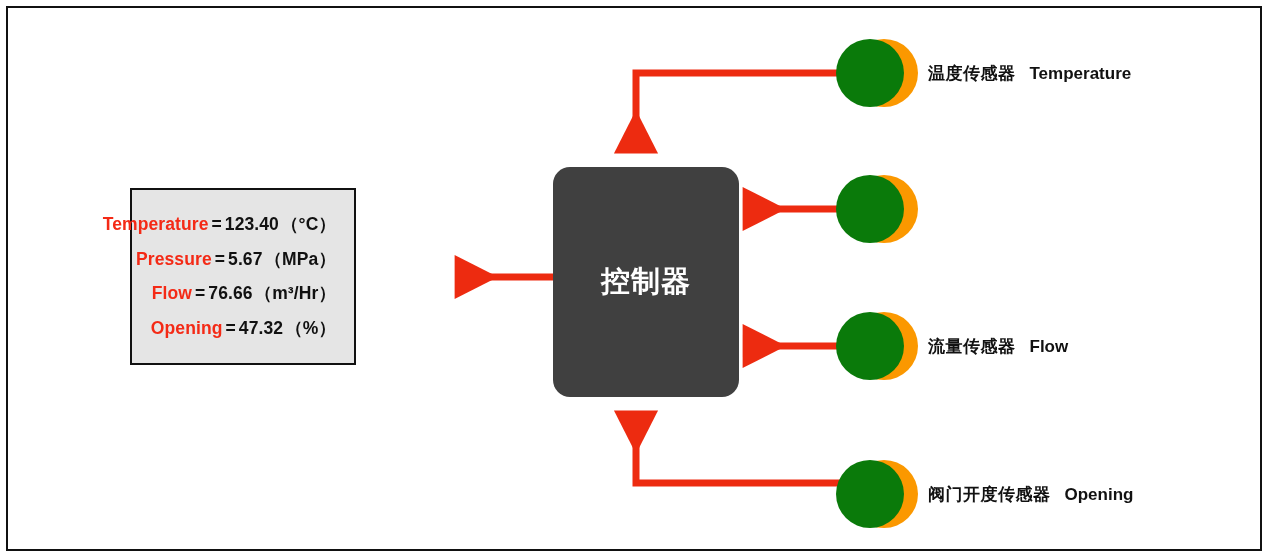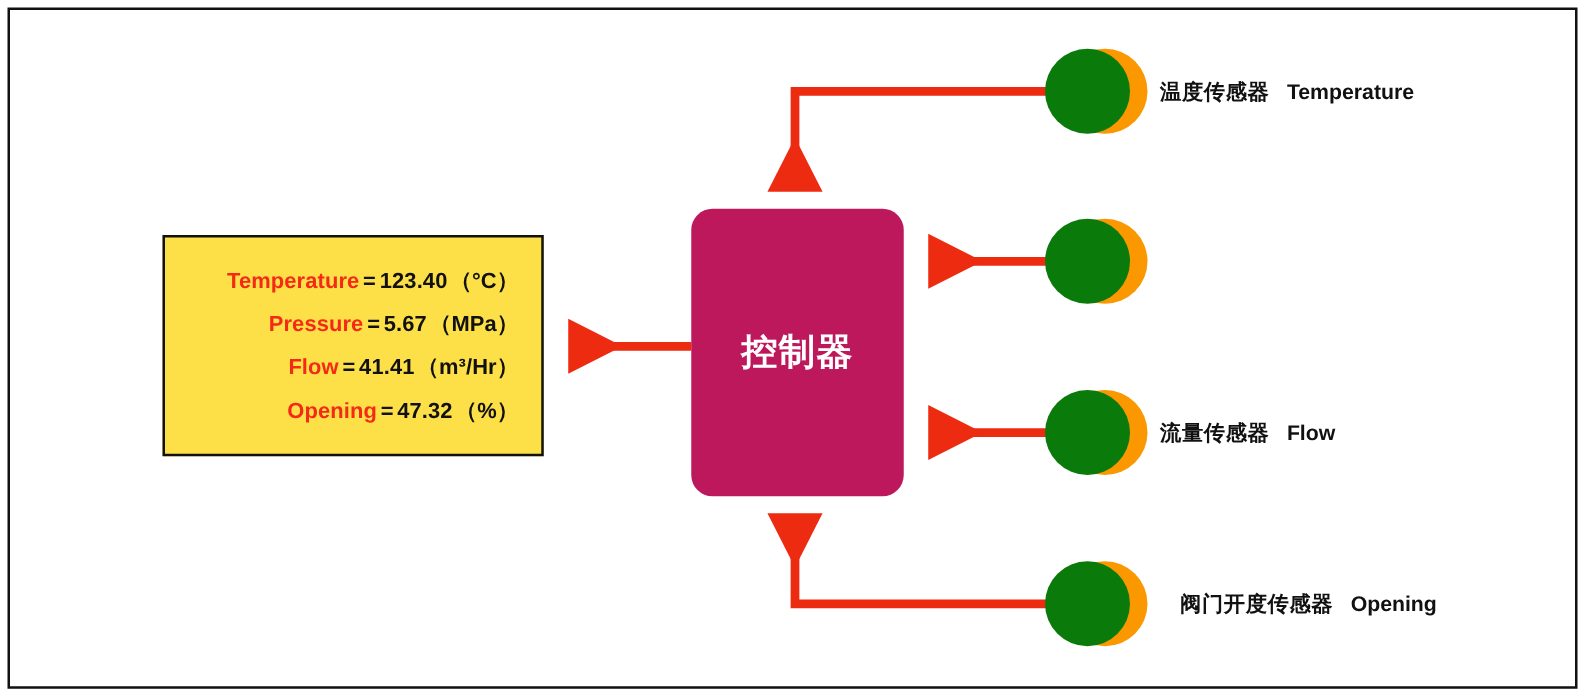--- a/index.html
+++ b/index.html
@@ -32,24 +32,24 @@
     border: 2px solid #111111;
     box-sizing: border-box;
     pointer-events: none;
   }
 
   
   .readout-box {
     position: absolute;
     left: 130px;
     top: 188px;
-    width: 305px;
+    width: 226px;
     height: 177px;
     border: 2px solid #111111;
-    background: #fde047;
+    background: #e5e5e5;
     box-sizing: border-box;
     display: flex;
     flex-direction: column;
     justify-content: center;
     align-items: flex-end;
     padding-right: 18px;
   }
   .readout-row {
     font-size: 17.5px;
     font-weight: bold;
@@ -76,23 +76,23 @@
     color: #111111;
     font-weight: bold;
     margin-left: 2px;
   }
 
   
   .controller {
     position: absolute;
     left: 553px;
     top: 167px;
-    width: 170px;
+    width: 186px;
     height: 230px;
-    background: #be185d;
+    background: #404040;
     border-radius: 17px;
     display: flex;
     align-items: center;
     justify-content: center;
   }
   .controller-label {
     color: #ffffff;
     font-size: 29px;
     font-weight: bold;
     letter-spacing: 1px;
@@ -193,21 +193,21 @@
   </svg>
 
   <div class="readout-box">
     <div class="readout-row">
       <span class="readout-label">Temperature</span><span class="readout-eq">=</span><span class="readout-value">123.40</span><span class="readout-unit">（°C）</span>
     </div>
     <div class="readout-row">
       <span class="readout-label">Pressure</span><span class="readout-eq">=</span><span class="readout-value">5.67</span><span class="readout-unit">（MPa）</span>
     </div>
     <div class="readout-row">
-      <span class="readout-label">Flow</span><span class="readout-eq">=</span><span class="readout-value">41.41</span><span class="readout-unit">（m³/Hr）</span>
+      <span class="readout-label">Flow</span><span class="readout-eq">=</span><span class="readout-value">76.66</span><span class="readout-unit">（m³/Hr）</span>
     </div>
     <div class="readout-row">
       <span class="readout-label">Opening</span><span class="readout-eq">=</span><span class="readout-value">47.32</span><span class="readout-unit">（%）</span>
     </div>
   </div>
 
   <div class="controller">
     <span class="controller-label">控制器</span>
   </div>
 
@@ -233,21 +233,21 @@
     <span class="sensor-icon">
       <span class="disc-back"></span>
       <span class="disc-front"></span>
     </span>
     <span class="sensor-text">
       <span class="sensor-cn">流量传感器</span>
       <span class="sensor-en">Flow</span>
     </span>
   </div>
 
-  <div class="sensor" style="top:447px;gap:16px;">
+  <div class="sensor" style="top:458px;">
     <span class="sensor-icon">
       <span class="disc-back"></span>
       <span class="disc-front"></span>
     </span>
     <span class="sensor-text">
       <span class="sensor-cn">阀门开度传感器</span>
       <span class="sensor-en">Opening</span>
     </span>
   </div>
 

